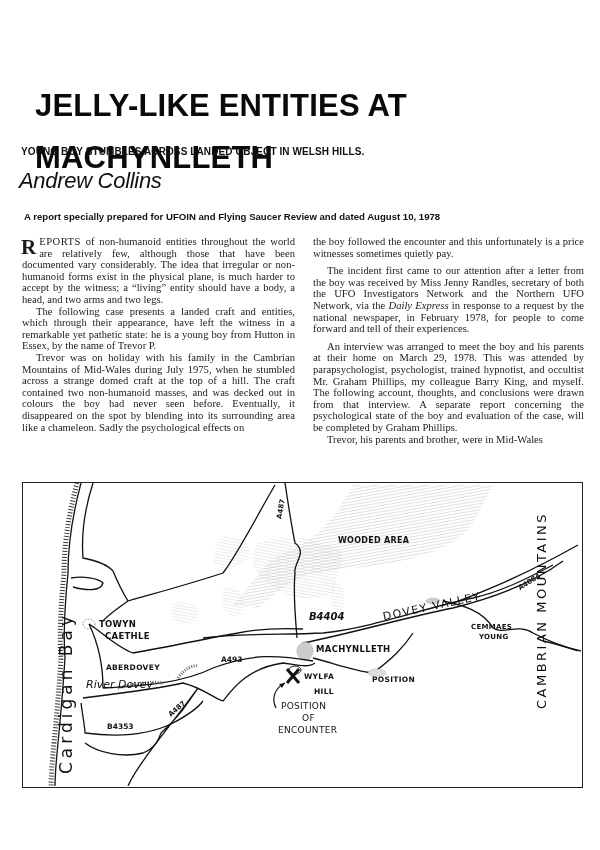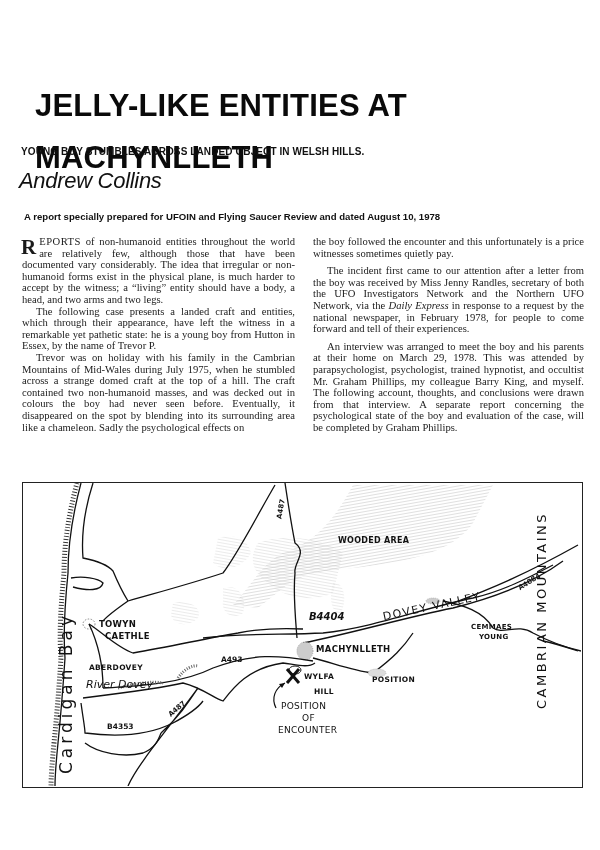--- a/index.html
+++ b/index.html
@@ -80,20 +80,21 @@
   <div class="col left">
     <p class="noindent"><span class="dropcap">R</span><span class="smallcaps">EPORTS</span><span> of non-humanoid entities throughout the world are relatively few, although those that have been documented vary considerably. The idea that irregular or non-humanoid forms exist in the physical plane, is much harder to accept by the witness; a “living” entity should have a body, a head, and two arms and two legs.</span></p>
     <p>The following case presents a landed craft and entities, which through their appearance, have left the witness in a remarkable yet pathetic state: he is a young boy from Hutton in Essex, by the name of Trevor P.</p>
     <p>Trevor was on holiday with his family in the Cambrian Mountains of Mid-Wales during July 1975, when he stumbled across a strange domed craft at the top of a hill. The craft contained two non-humanoid masses, and was decked out in colours the boy had never seen before. Eventually, it disappeared on the spot by blending into its surrounding area like a chameleon. Sadly the psychological effects on</p>
   </div>
 
   <div class="col right">
     <p class="noindent">the boy followed the encounter and this unfortunately is a price witnesses sometimes quietly pay.</p>
     <p class="spaced"><span>The incident first came to our attention after a letter from the boy was received by Miss Jenny Randles, secretary of both the UFO Investigators Network and the Northern UFO Network, via the </span><em>Daily Express</em><span> in response to a request by the national newspaper, in February 1978, for people to come forward and tell of their experiences.</span></p>
     <p class="spaced">An interview was arranged to meet the boy and his parents at their home on March 29, 1978. This was attended by parapsychologist, psychologist, trained hypnotist, and occultist Mr. Graham Phillips, my colleague Barry King, and myself. The following account, thoughts, and conclusions were drawn from that interview. A separate report concerning the psychological state of the boy and evaluation of the case, will be completed by Graham Phillips.</p>
+    <p>Trevor, his parents and brother, were in Mid-Wales</p>
   </div>
 
   <div class="map">
     <svg width="558" height="303" viewBox="0 0 558 303">
       <defs>
         <pattern id="hatch" width="3" height="3" patternUnits="userSpaceOnUse" patternTransform="rotate(80)">
           <line x1="0" y1="0" x2="0" y2="3" stroke="#999" stroke-width="0.7"></line>
         </pattern>
         <pattern id="hatch2" width="3" height="3" patternUnits="userSpaceOnUse" patternTransform="rotate(100)">
           <line x1="0" y1="0" x2="0" y2="3" stroke="#aaa" stroke-width="0.6"></line>
@@ -150,21 +151,21 @@
       <path d="M262 200 L256 201 L259 205 Z" fill="#111"></path>
 
       <path d="M555 168 C540 163 530 160 520 158" fill="none" stroke="#111" stroke-width="1.3"></path>
     </svg>
 
     <div class="biglabel" style="left:-38px; top:200px; transform: rotate(-90deg); font-size:17px; letter-spacing:4px; font-family:'DejaVu Sans', sans-serif;">Cardigan Bay</div>
     <div class="biglabel" style="left:420px; top:120px; transform: rotate(-90deg); font-size:13px; letter-spacing:2.5px;">CAMBRIAN MOUNTAINS</div>
 
     <div class="maplabel" style="left:76px; top:136px;">TOWYN</div>
     <div class="maplabel" style="left:82px; top:148px;">CAETHLE</div>
-    <div class="maplabel" style="left:66px; top:180px; font-size:7.5px;">ABERDOVEY</div>
+    <div class="maplabel" style="left:83px; top:180px; font-size:7.5px;">ABERDOVEY</div>
     <div class="maplabel" style="left:63px; top:195px; font-weight:normal; font-size:11px; font-style:italic; letter-spacing:0;">River Dovey</div>
     <div class="maplabel" style="left:293px; top:161px;">MACHYNLLETH</div>
     <div class="maplabel" style="left:281px; top:189px; font-size:7.5px;">WYLFA</div>
     <div class="maplabel" style="left:291px; top:204px; font-size:7.5px;">HILL</div>
     <div class="maplabel" style="left:349px; top:192px; font-size:7.5px;">POSITION</div>
     <div class="maplabel" style="left:448px; top:140px; font-size:7px;">CEMMAES</div>
     <div class="maplabel" style="left:456px; top:150px; font-size:7px;">YOUNG</div>
     <div class="maplabel" style="left:315px; top:53px; font-size:8px;">WOODED AREA</div>
     <div class="maplabel" style="left:359px; top:117px; font-size:11px; font-weight:normal; letter-spacing:1.5px; transform: rotate(-12deg);">DOVEY VALLEY</div>
 

